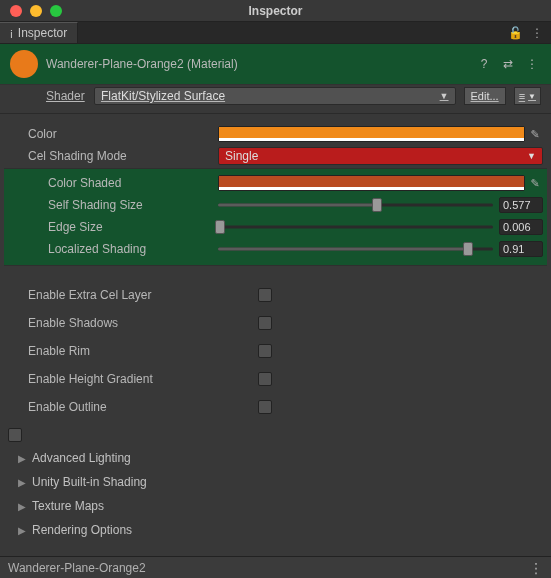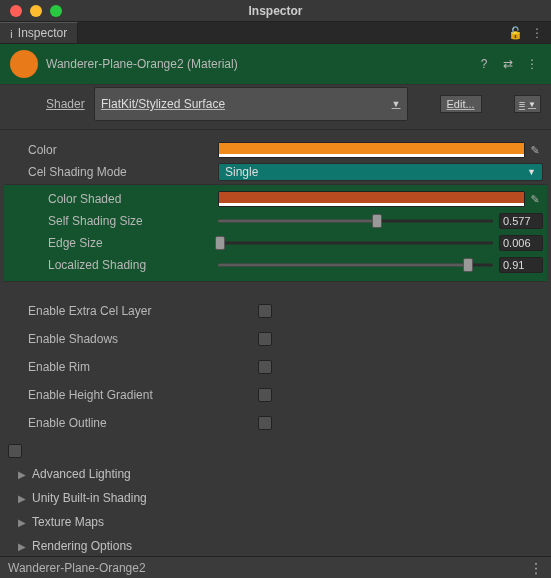--- a/index.html
+++ b/index.html
@@ -21,38 +21,38 @@
   .lock-icon, .menu-icon { font-size: 12px; }
 
   .header { display: flex; align-items: center; gap: 8px; padding: 6px 10px; background: #14532d; border-bottom: 1px solid #323232; }
   .mat-icon { width: 28px; height: 28px; border-radius: 50%; background: #e87a1a; flex-shrink: 0; }
   .header .mat-name { flex: 1; color: #b8b8b8; }
   .header .right { display: flex; gap: 6px; align-items: center; color: #b8b8b8; }
   .hdr-btn { width: 18px; height: 18px; display: inline-flex; align-items: center; justify-content: center; font-size: 12px; cursor: pointer; }
 
   .shader-row { display: flex; align-items: center; gap: 8px; padding: 2px 10px 8px 46px; border-bottom: 1px solid #2a2a2a; text-decoration: underline; }
   .shader-row .label { width: 40px; }
-  .shader-dropdown { flex: 1; height: 18px; background: #515151; border: 1px solid #2a2a2a; border-radius: 2px; display: flex; align-items: center; padding: 16px 6px; justify-content: space-between; color: #ddd; }
+  .shader-dropdown { flex: 1; height: 18px; background: #515151; border: 1px solid #2a2a2a; border-radius: 2px; display: flex; align-items: center; padding: 8px 6px; justify-content: space-between; color: #ddd; }
   .shader-dropdown .arrow { font-size: 9px; color: #ccc; }
-  .btn { height: 18px; background: #585858; border: 1px solid #2a2a2a; border-radius: 0; padding: 0 6px; display: inline-flex; align-items: center; color: #ddd; cursor: pointer; font-size: 11px; margin-left: 24px; }
+  .btn { height: 18px; background: #585858; border: 1px solid #2a2a2a; border-radius: 0; padding: 0 6px; display: inline-flex; align-items: center; color: #ddd; cursor: pointer; font-size: 11px; }
   .btn.narrow { padding: 0 4px; gap:3px; }
 
   .content { padding: 6px 8px 0 8px; }
 
   .row { display: flex; align-items: center; height: 20px; margin-bottom: 2px; }
   .row .label { flex: 0 0 210px; padding-left: 20px; color: #b8b8b8; }
   .row.indent .label { padding-left: 40px; }
 
   .color-field { flex: 1; height: 16px; border: 1px solid #222; border-radius: 2px; display:flex; }
   .color-field .swatch { flex:1; }
   .color-field .alpha { height: 3px; background: #fff; width:100%; }
   .color-inner { display:flex; flex-direction:column; flex:1; }
   .picker-icon { width: 16px; display: inline-flex; align-items: center; justify-content: center; color: #aaa; margin-left: 2px; font-size: 11px; cursor: pointer; }
 
-  .dropdown-field { flex: 1; height: 18px; background: #0f766e; border: 1px solid #2a2a2a; border-radius: 2px; display: flex; align-items: center; padding: 0 6px; justify-content: space-between; color: #ddd; }
+  .dropdown-field { flex: 1; height: 18px; background: #b91c1c; border: 1px solid #2a2a2a; border-radius: 2px; display: flex; align-items: center; padding: 0 6px; justify-content: space-between; color: #ddd; }
   .dropdown-field .arrow { font-size: 9px; }
 
   .slider-wrap { flex: 1; display: flex; align-items: center; gap: 6px; }
   .slider { flex: 1; height: 16px; position: relative; }
   .track { position: absolute; top: 50%; left: 0; right: 0; height: 3px; background: #2a2a2a; border-radius: 2px; transform: translateY(-50%); }
   .fill { position: absolute; top: 50%; left: 0; height: 3px; background: #5b5b5b; border-radius: 2px; transform: translateY(-50%); }
   .thumb { position: absolute; top: 50%; width: 10px; height: 14px; background: #999; border: 1px solid #555; border-radius: 2px; transform: translate(-50%, -50%); }
 
   .num-field { width: 44px; height: 16px; background: #2a2a2a; border: 1px solid #222; border-radius: 2px; color: #ddd; font-size: 11px; display: inline-flex; align-items: center; padding: 0 3px; }
 

